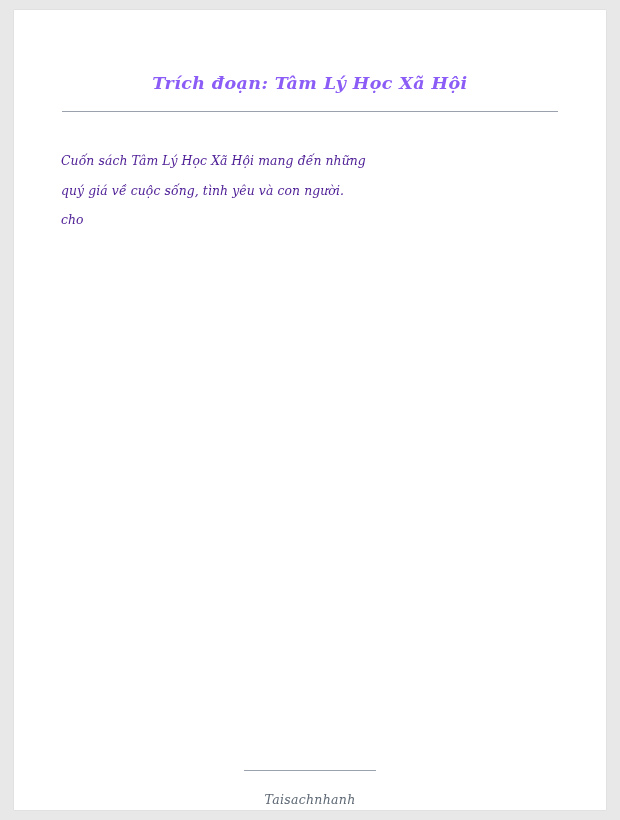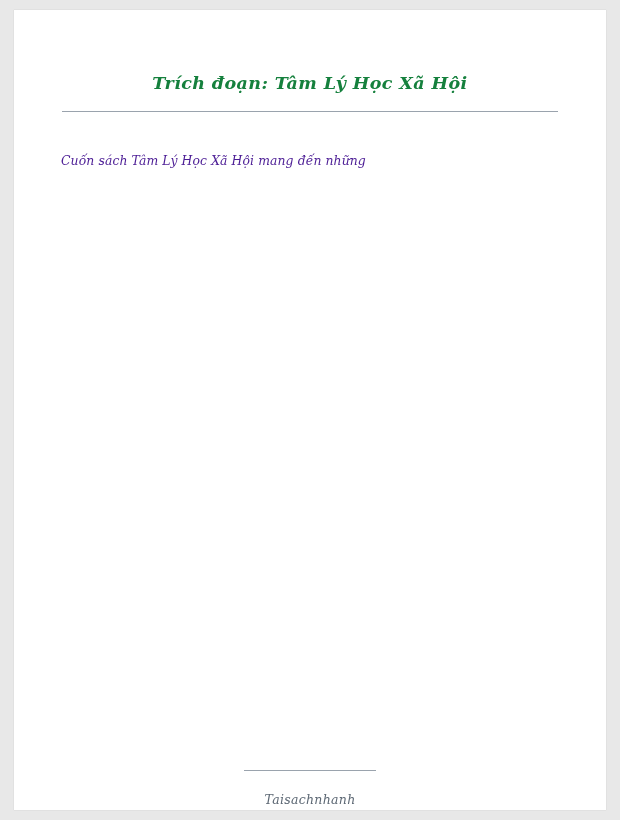--- a/index.html
+++ b/index.html
@@ -26,21 +26,21 @@
   .doc-title {
     position: absolute;
     left: 0;
     top: 63px;
     width: 100%;
     text-align: center;
     font-family: "DejaVu Serif", serif;
     font-style: italic;
     font-weight: bold;
     font-size: 17.5px;
-    color: #15803d;
+    color: #8b5cf6;
     letter-spacing: 0.4px;
   }
   .title-rule {
     position: absolute;
     left: 48px;
     top: 101px;
     width: 496px;
     height: 1px;
     background: #9aa3ad;
   }
@@ -84,19 +84,21 @@
 <body>
 
 <div class="page">
 
   <div class="doc-title">Trích đoạn: Tâm Lý Học Xã Hội</div>
 
   <div class="title-rule"></div>
 
   <div class="body-text">
     <div class="body-line">Cuốn sách Tâm Lý Học Xã Hội mang đến những</div>
+    <div class="body-line">quý giá về cuộc sống, tình yêu và con người.</div>
+    <div class="body-line">cho</div>
   </div>
 
   <div class="footer-rule"></div>
 
   <div class="footer-text">Taisachnhanh</div>
 
 </div>
 
 </body></html>

